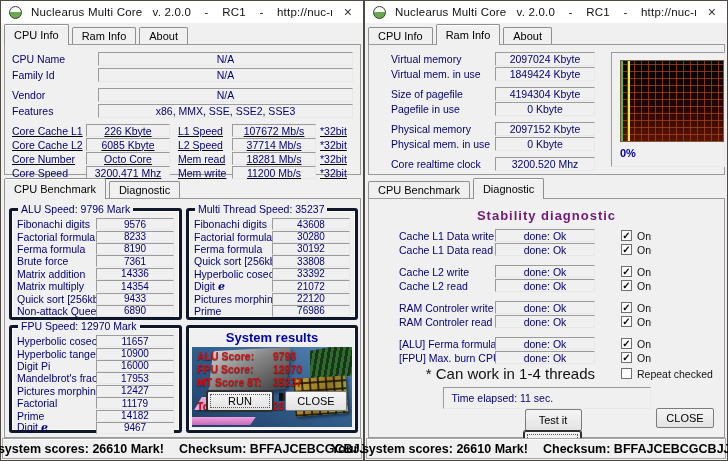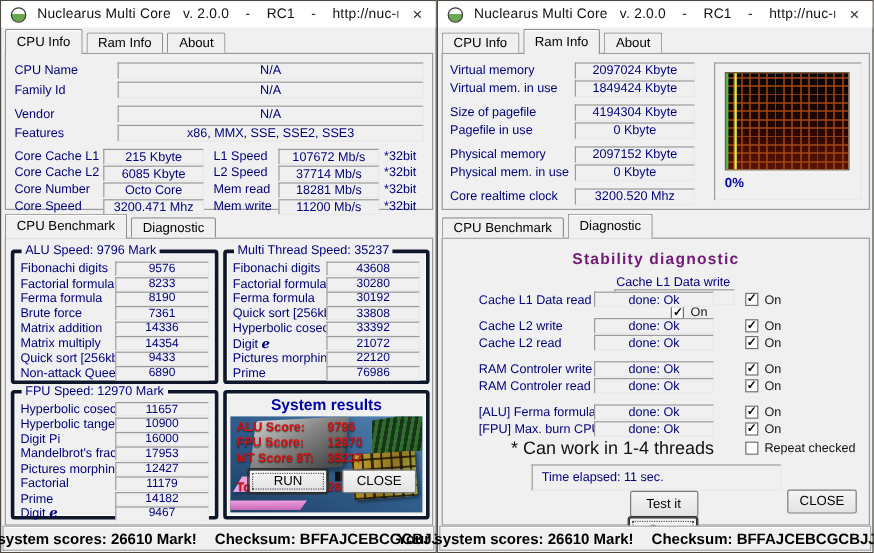--- a/index.html
+++ b/index.html
@@ -30,21 +30,21 @@
   .panel { position:absolute; left:3px; width:357px; background:#f0f0f0; border:1px solid #9a9a9a; }
 
   
   #cpu-info-panel { top:43px; height:131px; padding:7px 7px 0 7px; }
   .info-row { display:flex; align-items:center; height:14px; margin-bottom:2px; }
   .gap-above { margin-top:6px; }
   .ilabel { width:86px; font-size:10.5px; color:#00007a; flex:none; }
   .field { border:1px solid; border-color:#9b9b9b #e8e8e8 #e8e8e8 #9b9b9b; background:#f0f0f0;
            color:#00007a; font-size:10.5px; display:flex; align-items:center; justify-content:center; }
   .ifield { flex:1; height:14px; }
-  .perf-row { display:flex; height:13px; margin-bottom:1px; font-size:10.5px; }
+  .perf-row { display:flex; align-items:center; height:13px; margin-bottom:1px; font-size:10.5px;text-decoration:underline; }
   .plabel1 { width:74px; color:#00007a; flex:none; }
   .pfield1 { width:84px; height:13px; flex:none; }
   .plabel2 { width:54px; margin-left:8px; color:#00007a; flex:none; }
   .pfield2 { width:84px; height:13px; flex:none; }
   .pbit { margin-left:4px; color:#00007a; }
 
   
   #bench-panel, #diag-panel { top:197px; height:240px; }
   .group { position:absolute; border:3px solid #0f172a; border-radius:3px; box-shadow:inset 0 0 0 1px #fdfdfd; padding-top:7px; }
   .group-title { position:absolute; top:-8px; left:6px; background:#f0f0f0; padding:0 3px; font-size:10.5px;
@@ -92,21 +92,21 @@
   .btn.focus-ring { outline:1px dotted #555; outline-offset:-4px; }
   .run-btn { width:66px; height:20px; }
   .mclose-btn { width:62px; height:20px; }
 
   
   .statusbar { position:absolute; left:1px; right:1px; bottom:1px; height:21px; background:#f0f0f0;
                border:1px solid #a8a8a8; box-shadow:inset 0 1px 0 #fff; display:flex; align-items:center;
                justify-content:center; gap:15px; font-size:12.5px; font-weight:bold; color:#000; white-space:nowrap; }
 
   
-  #ram-panel { top:43px; height:131px; padding:7px 6px; display:flex; }
+  #ram-panel { top:43px; height:131px; padding:7px 22px; display:flex; }
   .ram-left { width:212px; flex:none; }
   .ram-row { display:flex; align-items:center; height:14px; margin-bottom:1px; }
   .rlabel { width:104px; font-size:10.5px; color:#00007a; flex:none; }
   .rfield { width:100px; height:14px; flex:none; }
   .ram-chart-panel { margin-left:8px; flex:1; border:1px solid; border-color:#9b9b9b #e8e8e8 #e8e8e8 #9b9b9b;
                      padding:7px 0 0 8px; }
   .heatgrid { width:104px; height:82px; position:relative;
     background:
       repeating-linear-gradient(90deg, transparent 0 5.5px, rgba(165,70,18,.75) 5.5px 7px),
       repeating-linear-gradient(0deg, transparent 0 5.5px, rgba(165,70,18,.75) 5.5px 7px),
@@ -163,21 +163,21 @@
       <span class="ilabel">Vendor</span>
       <span class="field ifield">N/A</span>
     </div>
     <div class="info-row">
       <span class="ilabel">Features</span>
       <span class="field ifield">x86, MMX, SSE, SSE2, SSE3</span>
     </div>
 
     <div class="perf-row gap-above">
       <span class="plabel1">Core Cache L1</span>
-      <span class="field pfield1">215 Kbyte</span>
+      <span class="field pfield1">226 Kbyte</span>
       <span class="plabel2">L1 Speed</span>
       <span class="field pfield2">107672 Mb/s</span>
       <span class="pbit">*32bit</span>
     </div>
     <div class="perf-row">
       <span class="plabel1">Core Cache L2</span>
       <span class="field pfield1">6085 Kbyte</span>
       <span class="plabel2">L2 Speed</span>
       <span class="field pfield2">37714 Mb/s</span>
       <span class="pbit">*32bit</span>
@@ -408,21 +408,21 @@
   </div>
 
   <div class="tabstrip" style="position:absolute; top:176px; left:0;">
     <div class="tab">CPU Benchmark</div>
     <div class="tab active">Diagnostic</div>
   </div>
 
   <div class="panel" id="diag-panel">
     <div class="diag-title">Stability diagnostic</div>
 
-    <div class="d-row" style="margin-top:4px;flex-direction:column;">
+    <div class="d-row" style="margin-top:4px;">
       <span class="d-label">Cache L1 Data write</span>
       <span class="field d-field">done: Ok</span>
       <span class="d-check">
           <span class="checkbox">✓</span>
           <span class="d-on">On</span>
         </span>
     </div>
     <div class="d-row">
       <span class="d-label">Cache L1 Data read</span>
       <span class="field d-field">done: Ok</span>

